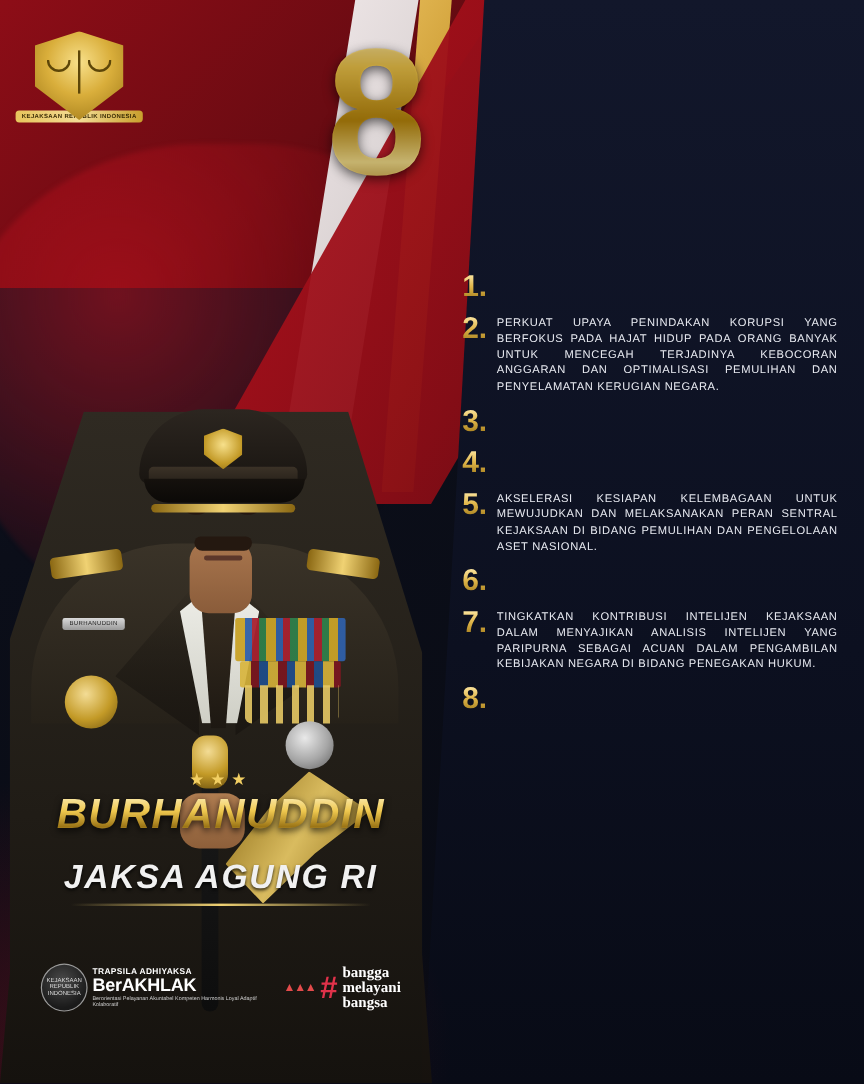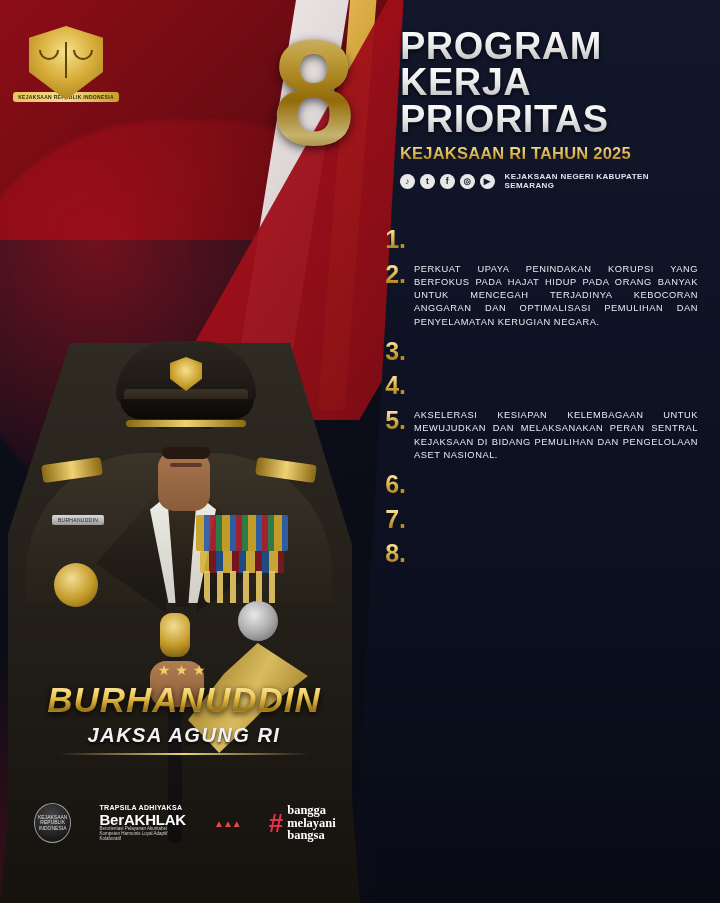--- a/index.html
+++ b/index.html
@@ -299,33 +299,33 @@
   .nameblock .stars {
     color: #f2cf63; font-size: 14px; letter-spacing: 5px; margin-bottom: 2px;
   }
   .nameblock .name {
     font-size: 35px; font-weight: bold; font-style: italic; letter-spacing: 1px;
     background: linear-gradient(180deg,#fff6cf 0%, #efc84f 42%, #9b7415 75%, #f3de9a 100%);
     -webkit-background-clip: text; background-clip: text; color: transparent;
     filter: drop-shadow(0 2px 3px rgba(0,0,0,.8));
   }
   .nameblock .role {
-    margin-top: 4px;
-    font-size: 20px; font-weight: bold; font-style: italic; letter-spacing: 1.5px;
+    margin-top: 16px;
+    font-size: 28px; font-weight: bold; font-style: italic; letter-spacing: 1.5px;
     color: #f1f1f1; text-shadow: 0 2px 3px rgba(0,0,0,.8);
   }
   .nameblock .rule {
     margin: 6px auto 0; width: 250px; height: 2px;
     background: linear-gradient(90deg, rgba(240,210,115,0), #f0d273, rgba(240,210,115,0));
   }
 
   
   .footer-logos {
     position: absolute; left: 34px; bottom: 60px; width: 300px;
-    display: flex; align-items: center; gap: 28px;
+    display: flex; align-items: center; gap: 4px; justify-content: flex-end;
   }
   .fl-seal {
     width: 40px; height: 40px; border-radius: 50%;
     background: radial-gradient(circle at 45% 35%, #4a4a4a, #1a1a1a 70%);
     border: 1px solid #9a9a9a;
     display: flex; align-items: center; justify-content: center;
     font-size: 5px; color: #ddd; text-align: center; line-height: 1.05;
     padding: 3px;
   }
   .fl-berakhlak { color: #fff; line-height: 1.05; }
@@ -372,34 +372,20 @@
   <div class="emblem">
     <div class="shield">
       <span class="scale-l"></span>
       <span class="scale-r"></span>
     </div>
     <div class="ribbon">KEJAKSAAN REPUBLIK INDONESIA</div>
   </div>
 
   <div class="big-eight">8</div>
 
-  <div class="header">
-    <div class="line">PROGRAM</div>
-    <div class="line">KERJA</div>
-    <div class="line">PRIORITAS</div>
-    <div class="sub">KEJAKSAAN RI TAHUN 2025</div>
-    <div class="socials">
-      <span class="chip">♪</span>
-      <span class="chip">t</span>
-      <span class="chip">f</span>
-      <span class="chip">◎</span>
-      <span class="chip">▶</span>
-      <span class="handle">KEJAKSAAN NEGERI KABUPATEN SEMARANG</span>
-    </div>
-  </div>
 
   <div class="figure">
     <div class="f-arm-l"></div>
     <div class="f-arm-r"></div>
     <div class="f-body"></div>
     <div class="f-shoulders"></div>
     <div class="f-lapel-l"></div>
     <div class="f-lapel-r"></div>
     <div class="f-shirt"></div>
     <div class="f-tie"></div>
@@ -471,19 +457,20 @@
     </div>
     <div class="item">
       <div class="num">5.</div>
       <div class="txt">AKSELERASI KESIAPAN KELEMBAGAAN UNTUK MEWUJUDKAN DAN MELAKSANAKAN PERAN SENTRAL KEJAKSAAN DI BIDANG PEMULIHAN DAN PENGELOLAAN ASET NASIONAL.</div>
     </div>
     <div class="item">
       <div class="num">6.</div>
     </div>
     <div class="item">
       <div class="num">7.</div>
+      <div class="txt">TINGKATKAN KONTRIBUSI INTELIJEN KEJAKSAAN DALAM MENYAJIKAN ANALISIS INTELIJEN YANG PARIPURNA SEBAGAI ACUAN DALAM PENGAMBILAN KEBIJAKAN NEGARA DI BIDANG PENEGAKAN HUKUM.</div>
     </div>
     <div class="item">
       <div class="num">8.</div>
     </div>
   </div>
 
 </div>
 
 </body></html>

